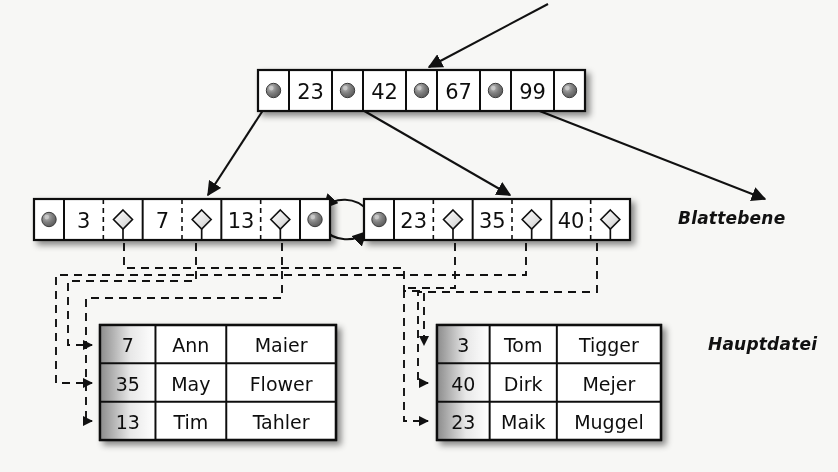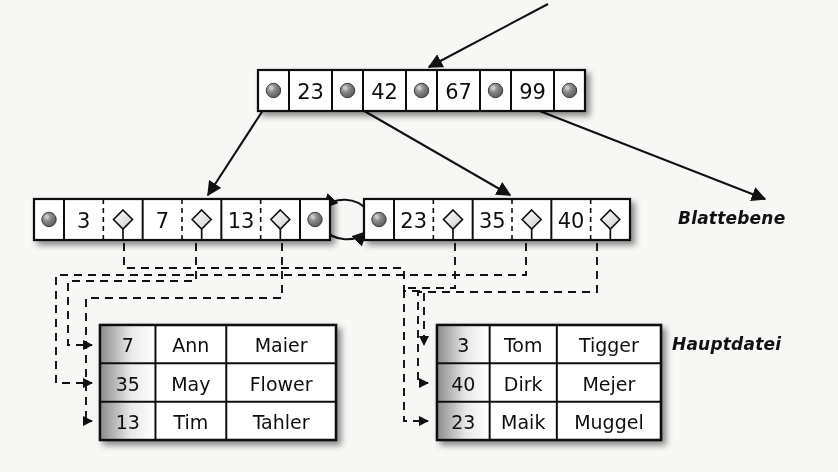--- a/index.html
+++ b/index.html
@@ -18,21 +18,21 @@
     position:absolute;z-index:5;
     font-family:"DejaVu Sans", sans-serif;
     font-style:italic;
     font-weight:600;
     font-size:17px;
     color:#111;
     white-space:nowrap;
     letter-spacing:.2px;
   }
   #lbl-blattebene{left:678px;top:208px;}
-  #lbl-hauptdatei{left:672px;top:334px;font-style:italic;}
+  #lbl-hauptdatei{left:708px;top:334px;font-style:italic;}
 </style>
 </head>
 <body>
 
 <div id="stage">
 
   <svg class="layer" id="edges">
     <defs>
       <marker id="ah" viewBox="0 0 10 10" refX="9" refY="5" markerWidth="7" markerHeight="7" orient="auto-start-reverse">
         <path d="M0,0 L10,5 L0,10 z" fill="#111"></path>

